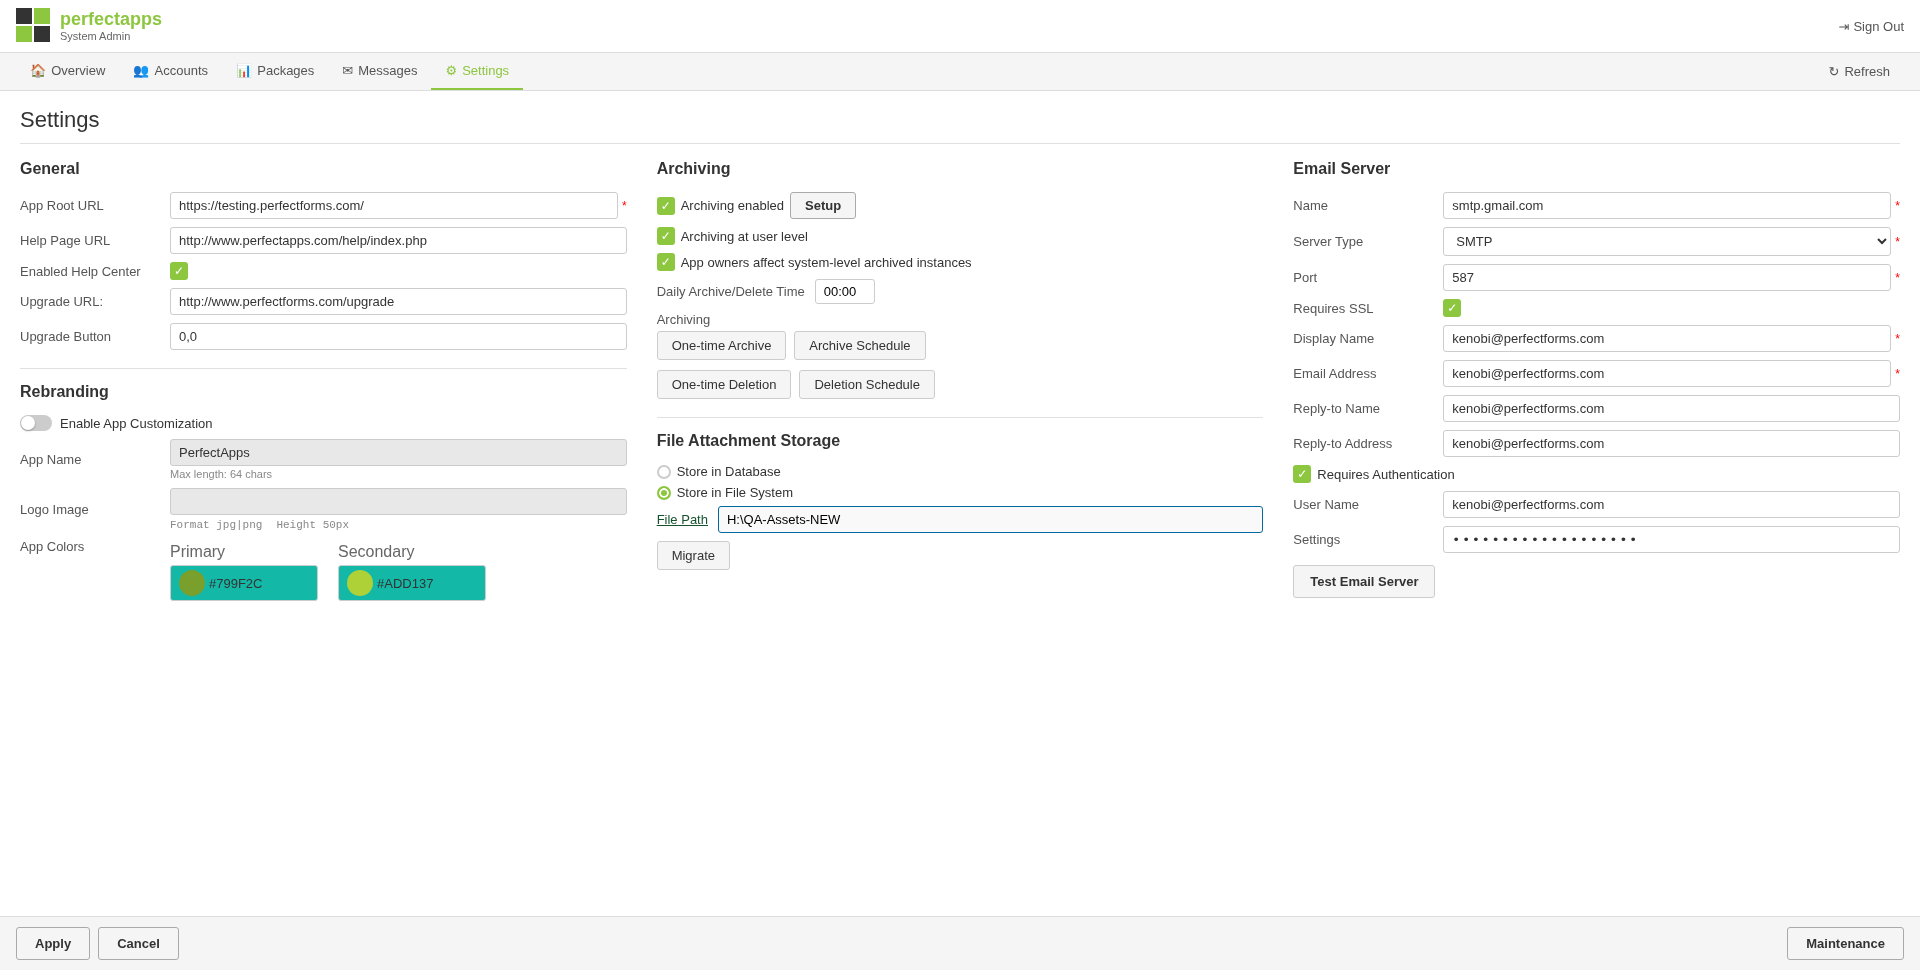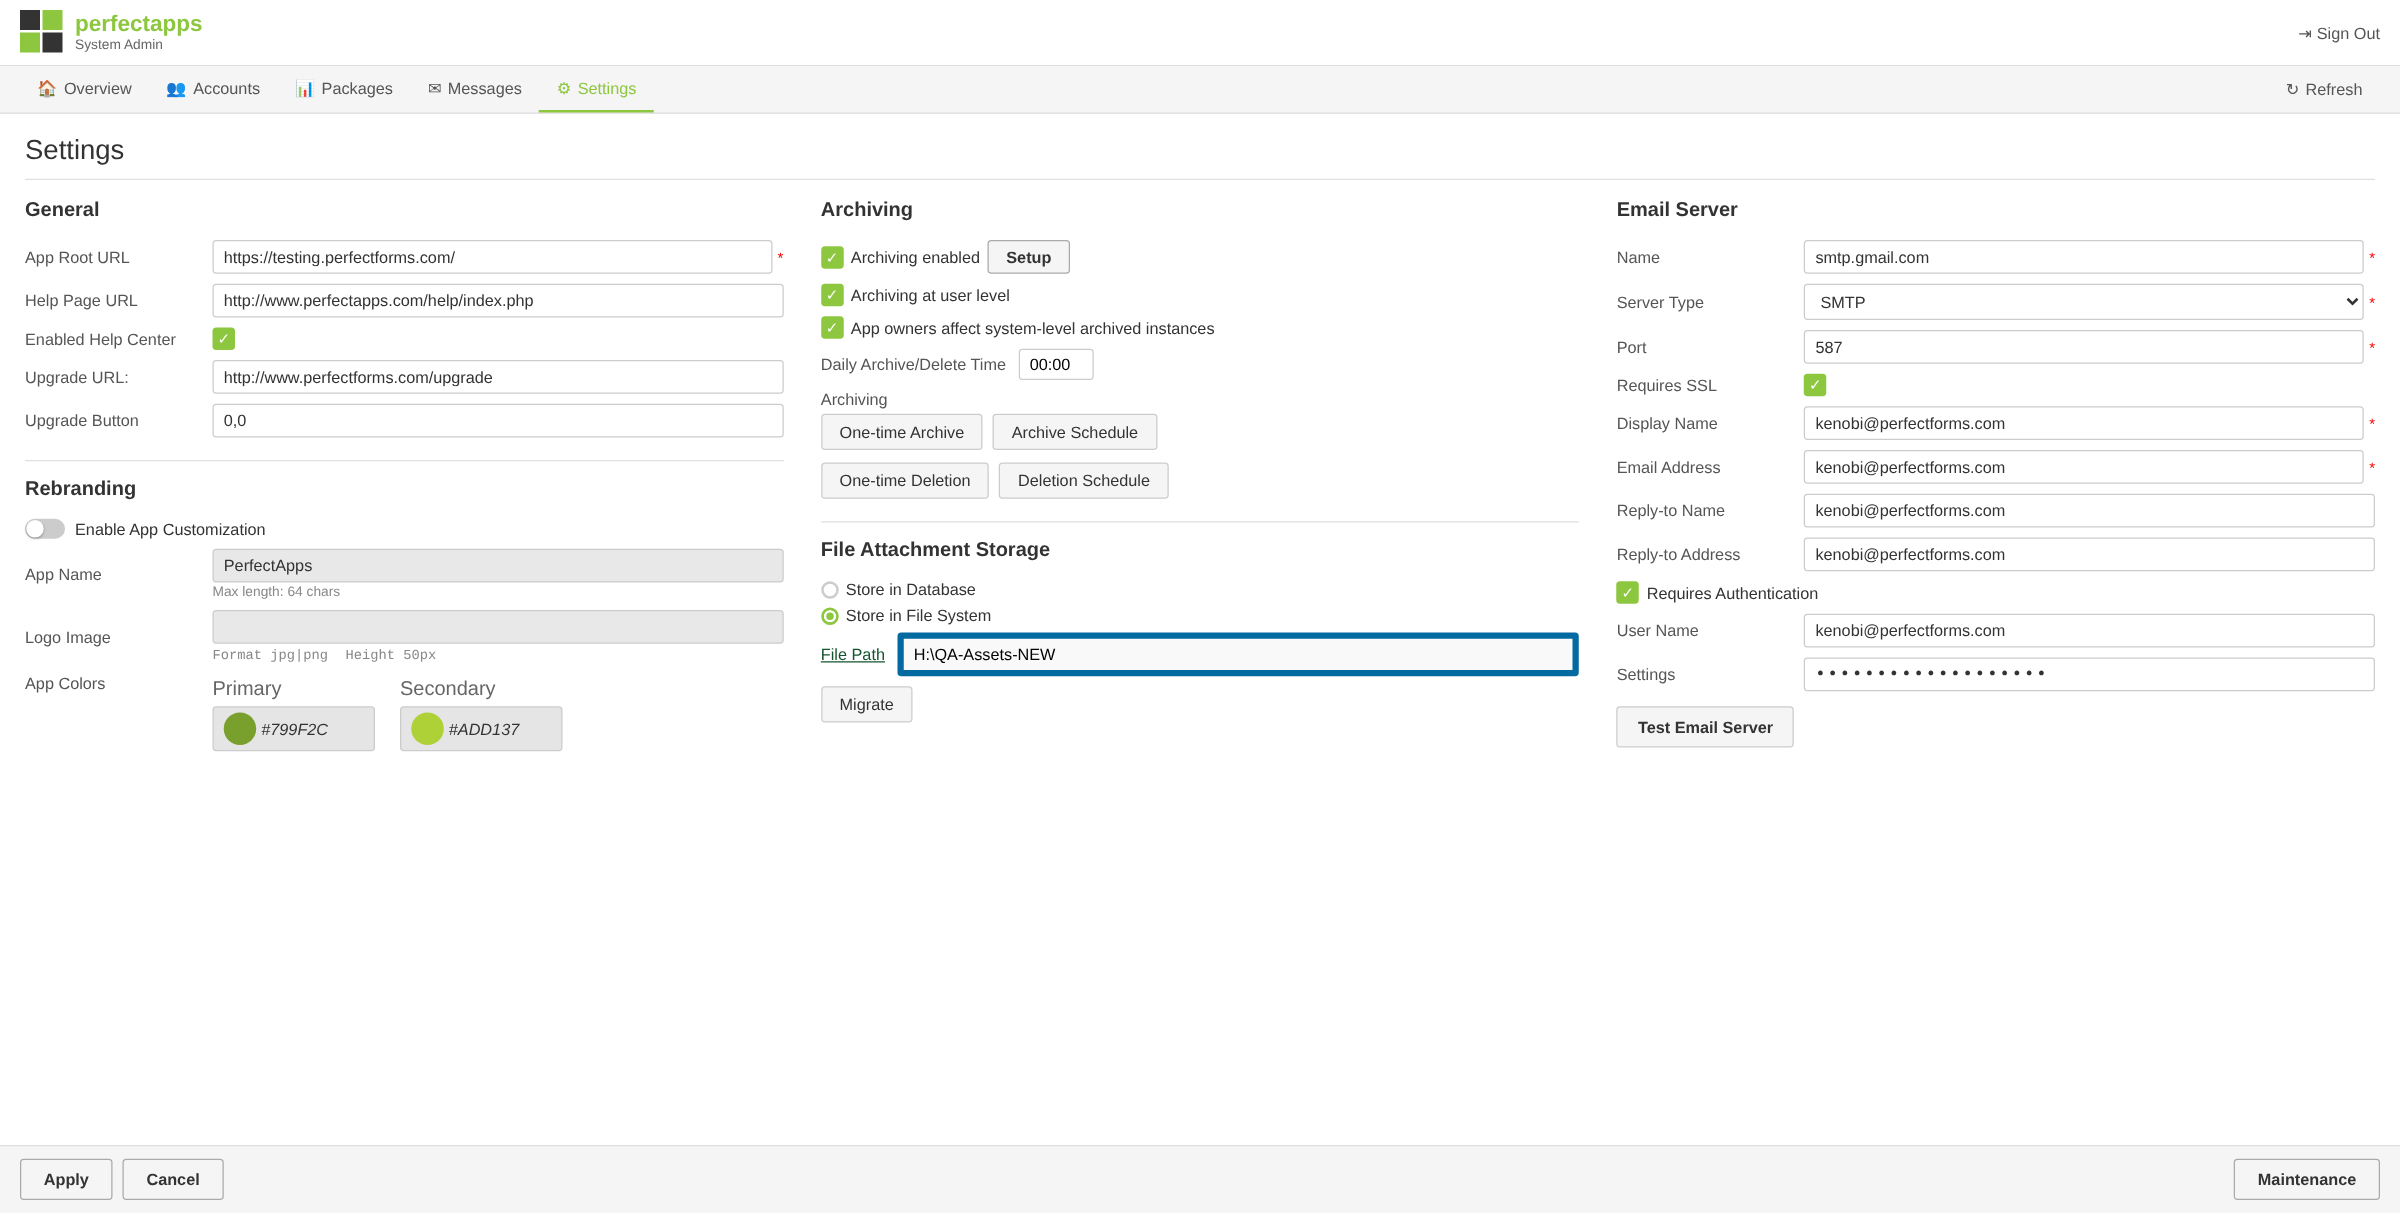--- a/index.html
+++ b/index.html
@@ -45,21 +45,21 @@
     
     .btn { padding: 6px 14px; border: 1px solid #ccc; border-radius: 3px; background: #f5f5f5; cursor: pointer; font-size: 13px; color: #333; }
     .btn-group { display: flex; gap: 8px; flex-wrap: wrap; }
 
     
     .archiving-check-row { display: flex; align-items: center; gap: 6px; margin-bottom: 8px; color: #333; font-size: 13px; }
     .archive-row-label { font-size: 13px; color: #555; margin-bottom: 4px; }
 
     
     .color-swatch { width: 26px; height: 26px; border-radius: 50%; display: inline-block; margin-right: 4px; vertical-align: middle; }
-    .color-box { display: flex; align-items: center; background: #e5e5e5; border: 1px solid #ccc; border-radius: 3px; padding: 4px 8px; width: 130px; font-style: italic; }
+    .color-box { display: flex; align-items: center; background: #14b8a6; border: 1px solid #ccc; border-radius: 3px; padding: 4px 8px; width: 148px; }
 
     
     .radio-row { display: flex; align-items: center; gap: 6px; margin-bottom: 6px; font-size: 13px; color: #333; }
     .radio-circle { width: 14px; height: 14px; border-radius: 50%; border: 2px solid #ccc; display: inline-block; flex-shrink: 0; }
     .radio-circle.selected { border-color: #8dc63f; background: #8dc63f; box-shadow: inset 0 0 0 2px white; }
 
     
     .form-select { width: 100%; border: 1px solid #ccc; border-radius: 3px; padding: 5px 8px; font-size: 13px; background: #fff; color: #333; }
 
     
@@ -86,21 +86,21 @@
     .toggle-thumb { width: 14px; height: 14px; background: #fff; border-radius: 50%; position: absolute; top: 1px; left: 1px; box-shadow: 0 1px 2px rgba(0,0,0,0.3); }
 
     .section-col { }
 
     
     .btn-setup { padding: 5px 14px; border: 1px solid #aaa; border-radius: 3px; background: #f5f5f5; cursor: pointer; font-size: 13px; color: #333; font-weight: bold; }
 
     .daily-row { display: flex; align-items: center; gap: 10px; margin-bottom: 8px; }
     .time-input { width: 60px; border: 1px solid #ccc; border-radius: 3px; padding: 4px 8px; font-size: 13px; }
 
-    .file-path-input { width: 100%; border: 5px solid #0369a1; border-radius: 3px; padding: 5px 8px; font-size: 13px; background: #f9f9f9; }
+    .file-path-input { width: 100%; border: 1px solid #0369a1; border-radius: 3px; padding: 5px 8px; font-size: 13px; background: #f9f9f9; }
 
     .section-divider { border: none; border-top: 1px solid #e0e0e0; margin: 14px 0; }
   </style>
 </head>
 <body>
 
 <div class="header">
   <div class="logo">
     <svg class="logo-icon" viewBox="0 0 36 36">
       <rect x="0" y="0" width="16" height="16" fill="#333"></rect>

